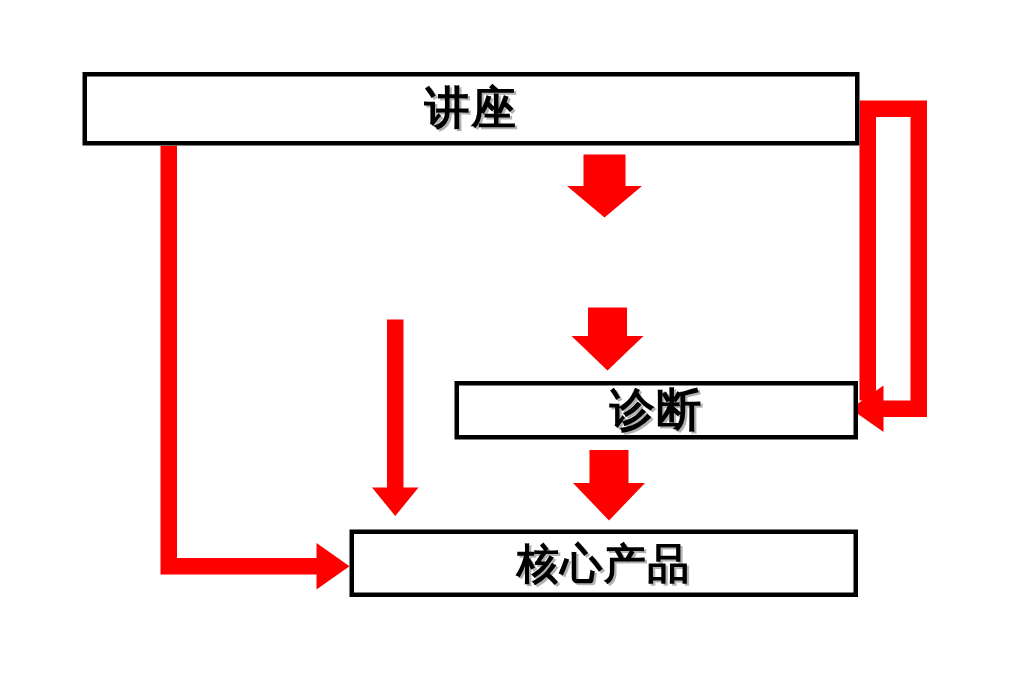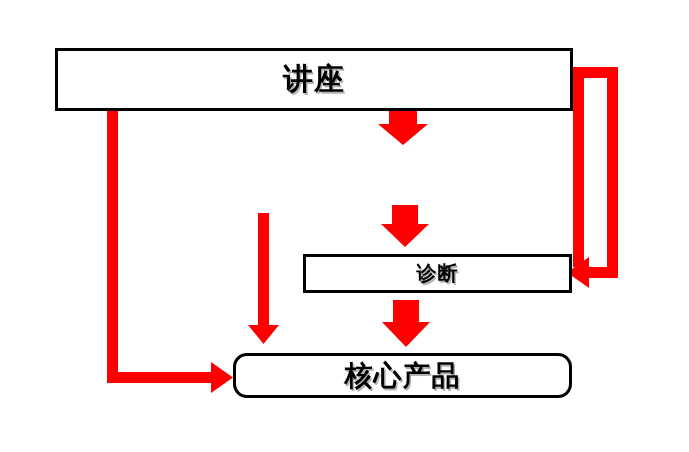--- a/index.html
+++ b/index.html
@@ -29,27 +29,27 @@
   }
   .node-label {
     font-family: "DejaVu Sans", "Liberation Sans", sans-serif;
     font-weight: bold;
     color: #000000;
     letter-spacing: 1px;
     white-space: nowrap;
     text-shadow: 1.5px 1.5px 0 rgba(0,0,0,0.30);
   }
   
-  #node-lecture      { left: 55px;  top: 48px;  width: 518px; height: 63px; }
+  #node-lecture      { left: 55px;  top: 48px;  width: 518px; height: 49px; }
   #node-lecture .node-label      { font-size: 30px; }
   #node-trial        { left: 188px; top: 149px; width: 384px; height: 49px; }
   #node-trial .node-label        { font-size: 28px; }
   #node-diagnosis    { left: 303px; top: 254px; width: 269px; height: 39px; }
-  #node-diagnosis .node-label    { font-size: 20px; }
-  #node-core         { left: 233px; top: 353px; width: 339px; height: 45px; border-radius: 14px; }
+  #node-diagnosis .node-label    { font-size: 30px; }
+  #node-core         { left: 233px; top: 353px; width: 339px; height: 45px; }
   #node-core .node-label         { font-size: 28px; }
 
   
   #connectors {
     position: absolute;
     left: 0;
     top: 0;
     width: 689px;
     height: 452px;
     z-index: 2;

